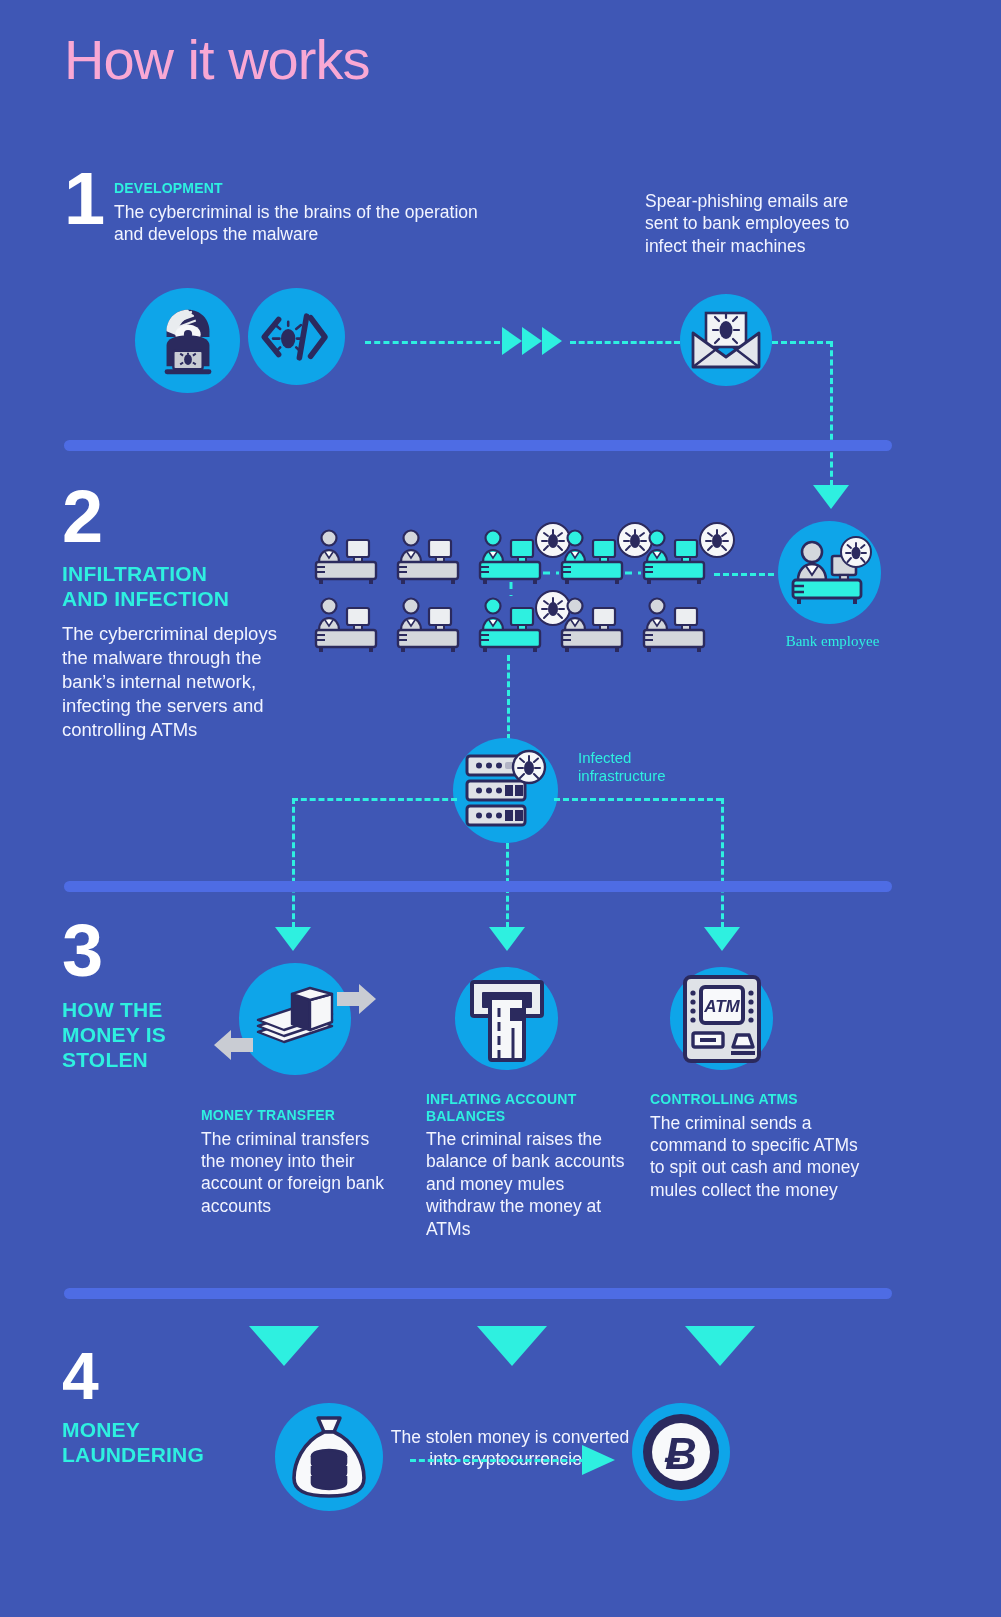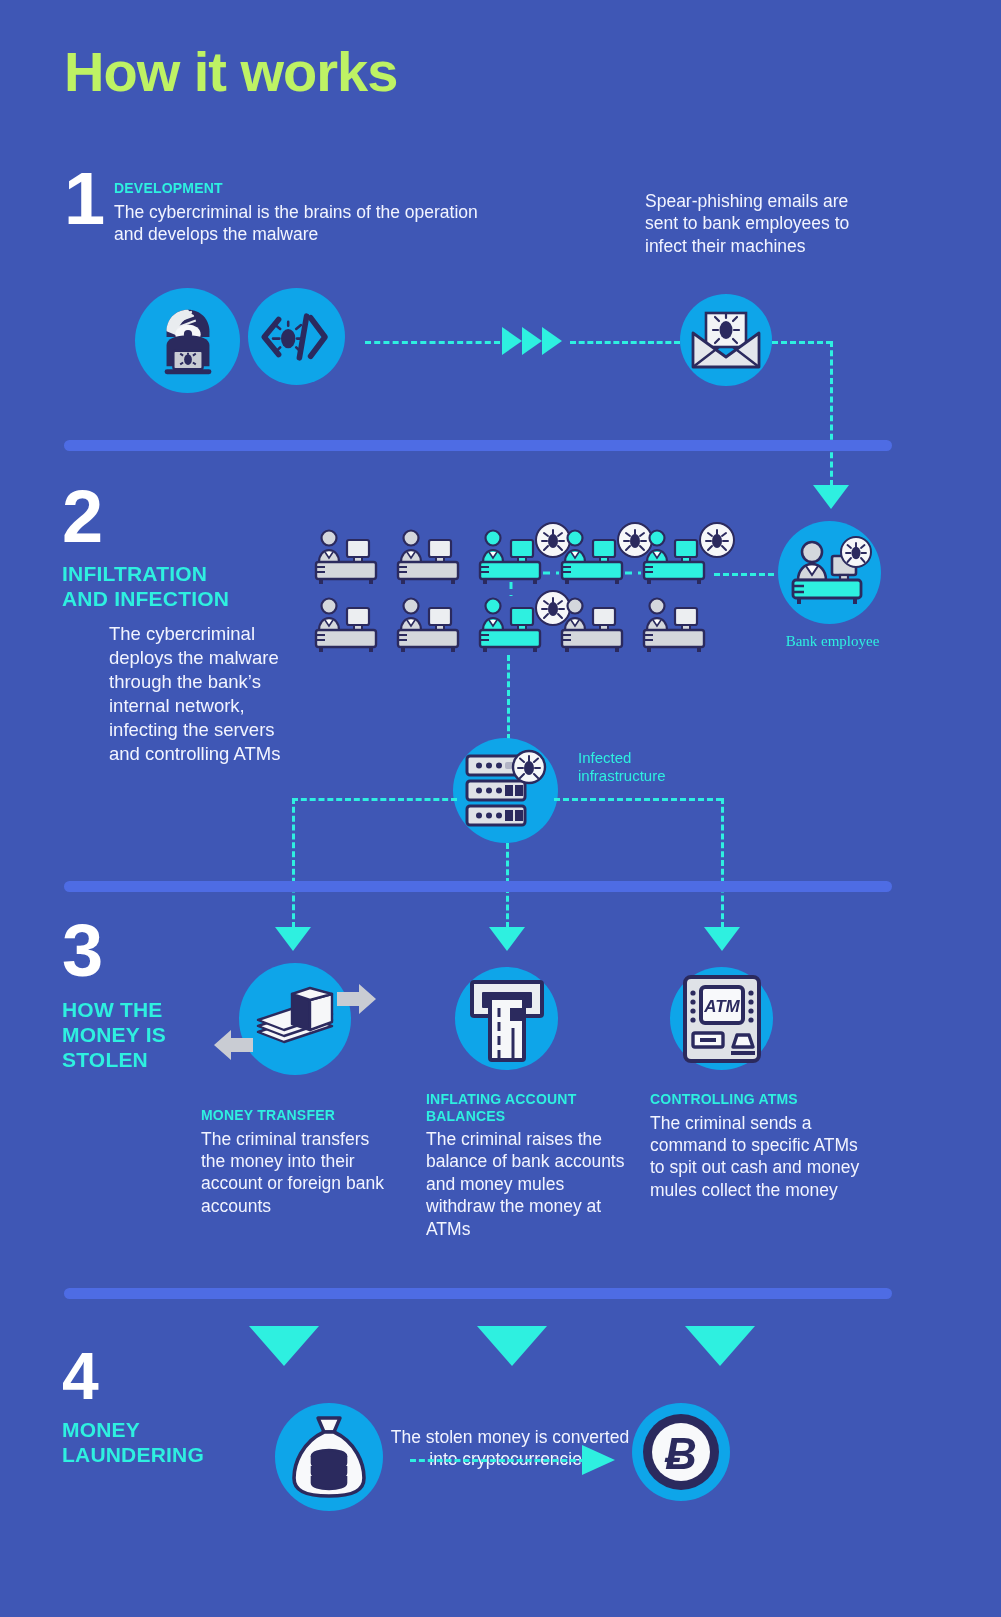--- a/index.html
+++ b/index.html
@@ -8,22 +8,22 @@
     background:#3f57b5;
     font-family:"Liberation Sans", sans-serif;
     position:relative;overflow:hidden;
     -webkit-font-smoothing:antialiased;
   }
   .page{position:absolute;inset:0;}
   .abs{position:absolute;}
 
   
   #title{
-    left:64px;top:44px;
-    font-size:56px;font-weight:bold;color:#bef264;
+    left:64px;top:32px;
+    font-size:56px;font-weight:normal;color:#f9a8d4;
     letter-spacing:-1px;line-height:1;
   }
 
   
   .stepnum{
     font-size:74px;font-weight:bold;color:#ffffff;line-height:0.85;
   }
   .stepnum.small{font-size:66px;}
 
   
@@ -129,21 +129,21 @@
 
   <div class="abs divider" style="left:64px;top:440px;width:828px;"></div>
 
   <div class="abs" style="left:62px;top:486px;">
     <div class="stepnum">2</div>
   </div>
 
   <div class="abs" style="left:62px;top:562px;width:230px;">
     <div class="kicker big">INFILTRATION</div>
     <div class="kicker big">AND INFECTION</div>
-    <div class="body lg" style="margin-top:10px;margin-left:47px;">The cybercriminal deploys the malware through the bank’s internal network, infecting the servers and controlling ATMs</div>
+    <div class="body lg" style="margin-top:10px;">The cybercriminal deploys the malware through the bank’s internal network, infecting the servers and controlling ATMs</div>
   </div>
 
   <svg class="abs" style="left:315px;top:520px;" width="405" height="135" viewBox="0 0 405 135">
     <defs>
       <g id="desk-clean">
         <circle cx="14" cy="8" r="7.5" fill="#d4d7dc" stroke="#2b2a5e" stroke-width="2.2"></circle>
         <path d="M4 32c0-7 4.5-12 10-12s10 5 10 12z" fill="#d4d7dc" stroke="#2b2a5e" stroke-width="2.2"></path>
         <path d="M10 22 l4 6 l4 -6" fill="#fff" stroke="#2b2a5e" stroke-width="1.6"></path>
         <rect x="32" y="10" width="22" height="17" rx="2" fill="#eceef1" stroke="#2b2a5e" stroke-width="2.2"></rect>
         <rect x="39" y="27" width="8" height="5" fill="#d4d7dc" stroke="#2b2a5e" stroke-width="2"></rect>

